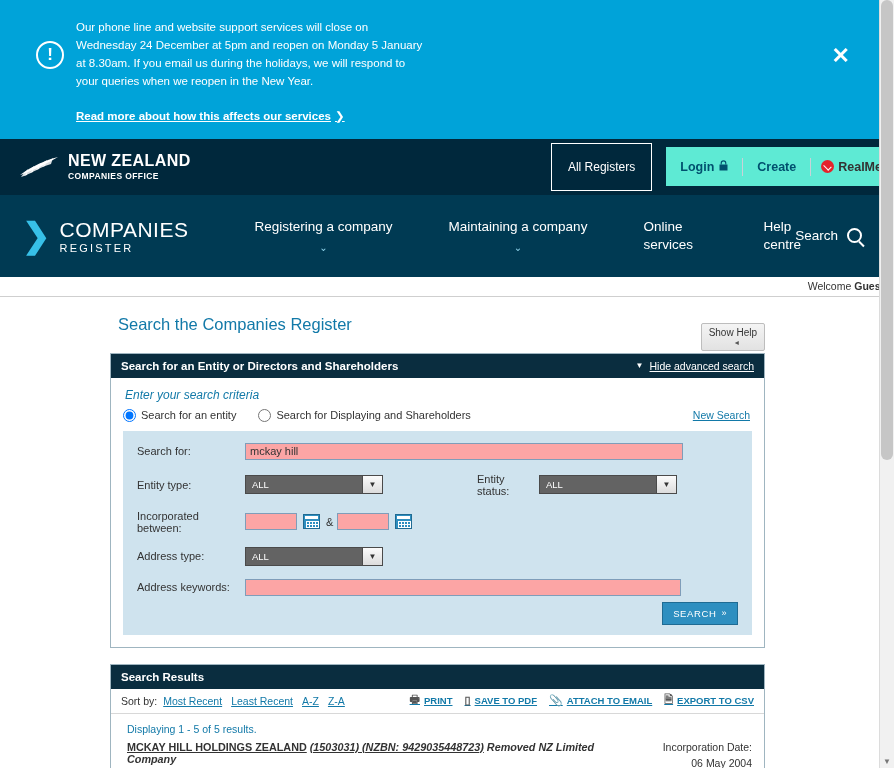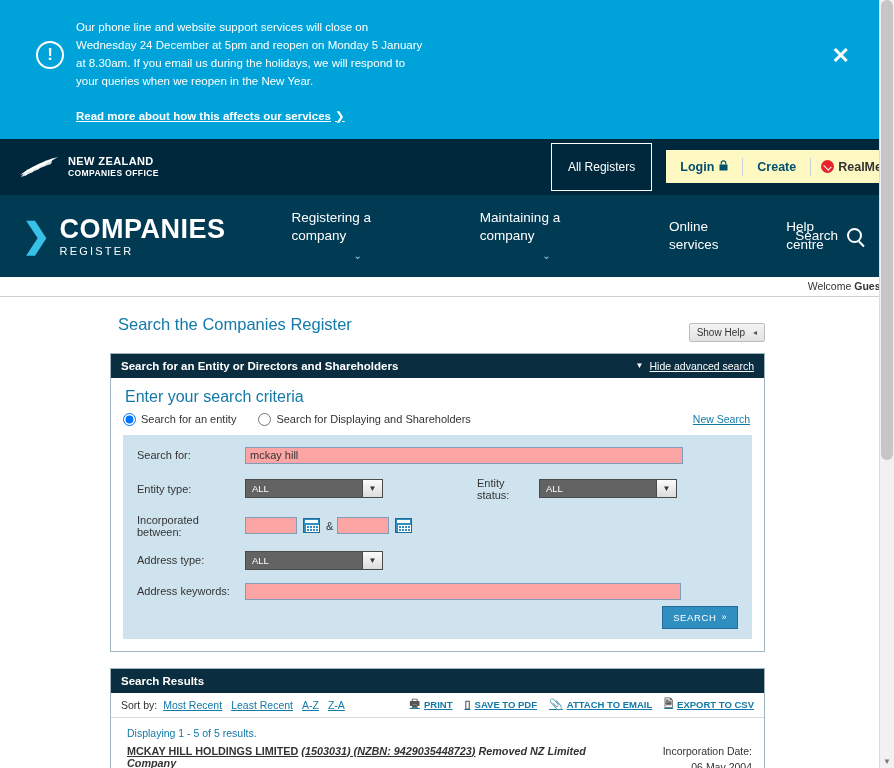--- a/index.html
+++ b/index.html
@@ -88,42 +88,42 @@
     align-items: center;
     margin-left: 18px;
     color: #ffffff;
   }
   .fern {
     width: 42px; height: 26px;
     margin-right: 8px;
     flex: 0 0 auto;
   }
   .nz-logo-text { line-height: 1.25; }
-  .nz-logo-text .l1 { font-size: 11px; font-weight: bold; letter-spacing: .4px; }
+  .nz-logo-text .l1 { font-size: 16px; font-weight: bold; letter-spacing: .4px; }
   .nz-logo-text .l2 { font-size: 8.5px; font-weight: bold; letter-spacing: .4px; }
 
   .topbar-right {
     position: absolute;
     right: 0; top: 0;
     height: 56px;
     display: flex;
     align-items: center;
   }
   .all-registers {
     border: 1px solid #ffffff;
     color: #ffffff;
     padding: 16px 16px;
     font-size: 12px;
     cursor: pointer;
     background: transparent;
     margin-right: 14px;
   }
   .login-group {
-    background: #fef9c3;
-    height: 33px;
+    background: #5eead4;
+    height: 39px;
     display: flex;
     align-items: center;
     padding: 0 0 0 0;
     margin-right: 0;
   }
   .login-group .cell {
     padding: 0 14px;
     font-size: 12.5px;
     color: #00506e;
     font-weight: bold;
@@ -162,21 +162,21 @@
     display: flex;
     align-items: center;
     position: relative;
     color: #ffffff;
   }
   .reg-logo { display: flex; align-items: center; margin-left: 22px; }
   .reg-chev {
     font-size: 34px; color: #37c0e8; margin-right: 9px; line-height: 0.8;
     font-weight: bold;
   }
-  .reg-logo-text .r1 { font-size: 27px; font-weight: bold; letter-spacing: .5px; }
+  .reg-logo-text .r1 { font-size: 21px; font-weight: normal; letter-spacing: .5px; }
   .reg-logo-text .r2 { font-size: 11px; letter-spacing: 2.2px; }
   .regnav-items { display: flex; align-items: center; margin-left: 66px; }
   .regnav-item {
     color: #ffffff;
     font-size: 13.5px;
     padding: 0 0;
     margin-right: 56px;
     cursor: pointer;
     line-height: 1.3;
     position: relative;
@@ -241,20 +241,21 @@
     position: absolute;
     right: 129px; top: 26px;
     background: linear-gradient(#f4f4f4,#e2e2e2);
     border: 1px solid #bdbdbd;
     border-radius: 2px;
     font-size: 10px;
     color: #333;
     padding: 3px 7px;
     display: flex; align-items: center;
     cursor: pointer;
+    flex-direction: column;
   }
   .show-help .tri { margin-left: 8px; font-size: 8px; color:#555; }
 
   .panel {
     margin: 10px 129px 0 110px;
     border: 1px solid #9fb5c0;
     background: #ffffff;
   }
   .panel-head {
     background: #0a2d3f;
@@ -269,21 +270,21 @@
   }
   .panel-head .adv {
     font-weight: normal;
     font-size: 10.5px;
     display: flex; align-items: center;
   }
   .panel-head .adv .tri { margin-right: 6px; font-size: 8px; }
   .panel-head .adv u { cursor: pointer; }
 
   .panel-body { padding: 8px 12px 12px 12px; background:#fff; }
-  .criteria-label { color: #1279a8; font-size: 16px; margin: 2px 0 7px 2px; }
+  .criteria-label { color: #1279a8; font-size: 12px; margin: 2px 0 7px 2px; font-style: italic; }
 
   .radios { display: flex; align-items: center; font-size: 11px; position: relative; }
   .radios label { margin-right: 22px; display: flex; align-items: center; cursor: pointer; }
   .radios input { margin: 0 5px 0 0; }
   .new-search {
     position: absolute; right: 2px;
     color: #1279a8; font-size: 10.5px; text-decoration: underline; cursor: pointer;
   }
 
   .form-box {
@@ -625,21 +626,21 @@
           <span>EXPORT TO CSV</span>
         </div>
       </div>
     </div>
 
     <div class="displaying">Displaying 1 - 5 of 5 results.</div>
 
     <div class="result-row">
       <div class="result-main">
         <div class="res-title">
-          <span class="nm">MCKAY HILL HOLDINGS LIMITED</span>
+          <span class="nm">MCKAY HILL HOLDINGS ZEALAND</span>
           <span class="meta">(1503031) (NZBN: 9429035448723)</span>
           <span class="status">Removed NZ Limited Company</span>
         </div>
         <div class="res-addr">Guardian Trust Building, 62 Station Street, Napier, New Zealand</div>
       </div>
       <div class="res-right">
         <div>Incorporation Date:</div>
         <div class="d2">06 May 2004</div>
       </div>
     </div>

